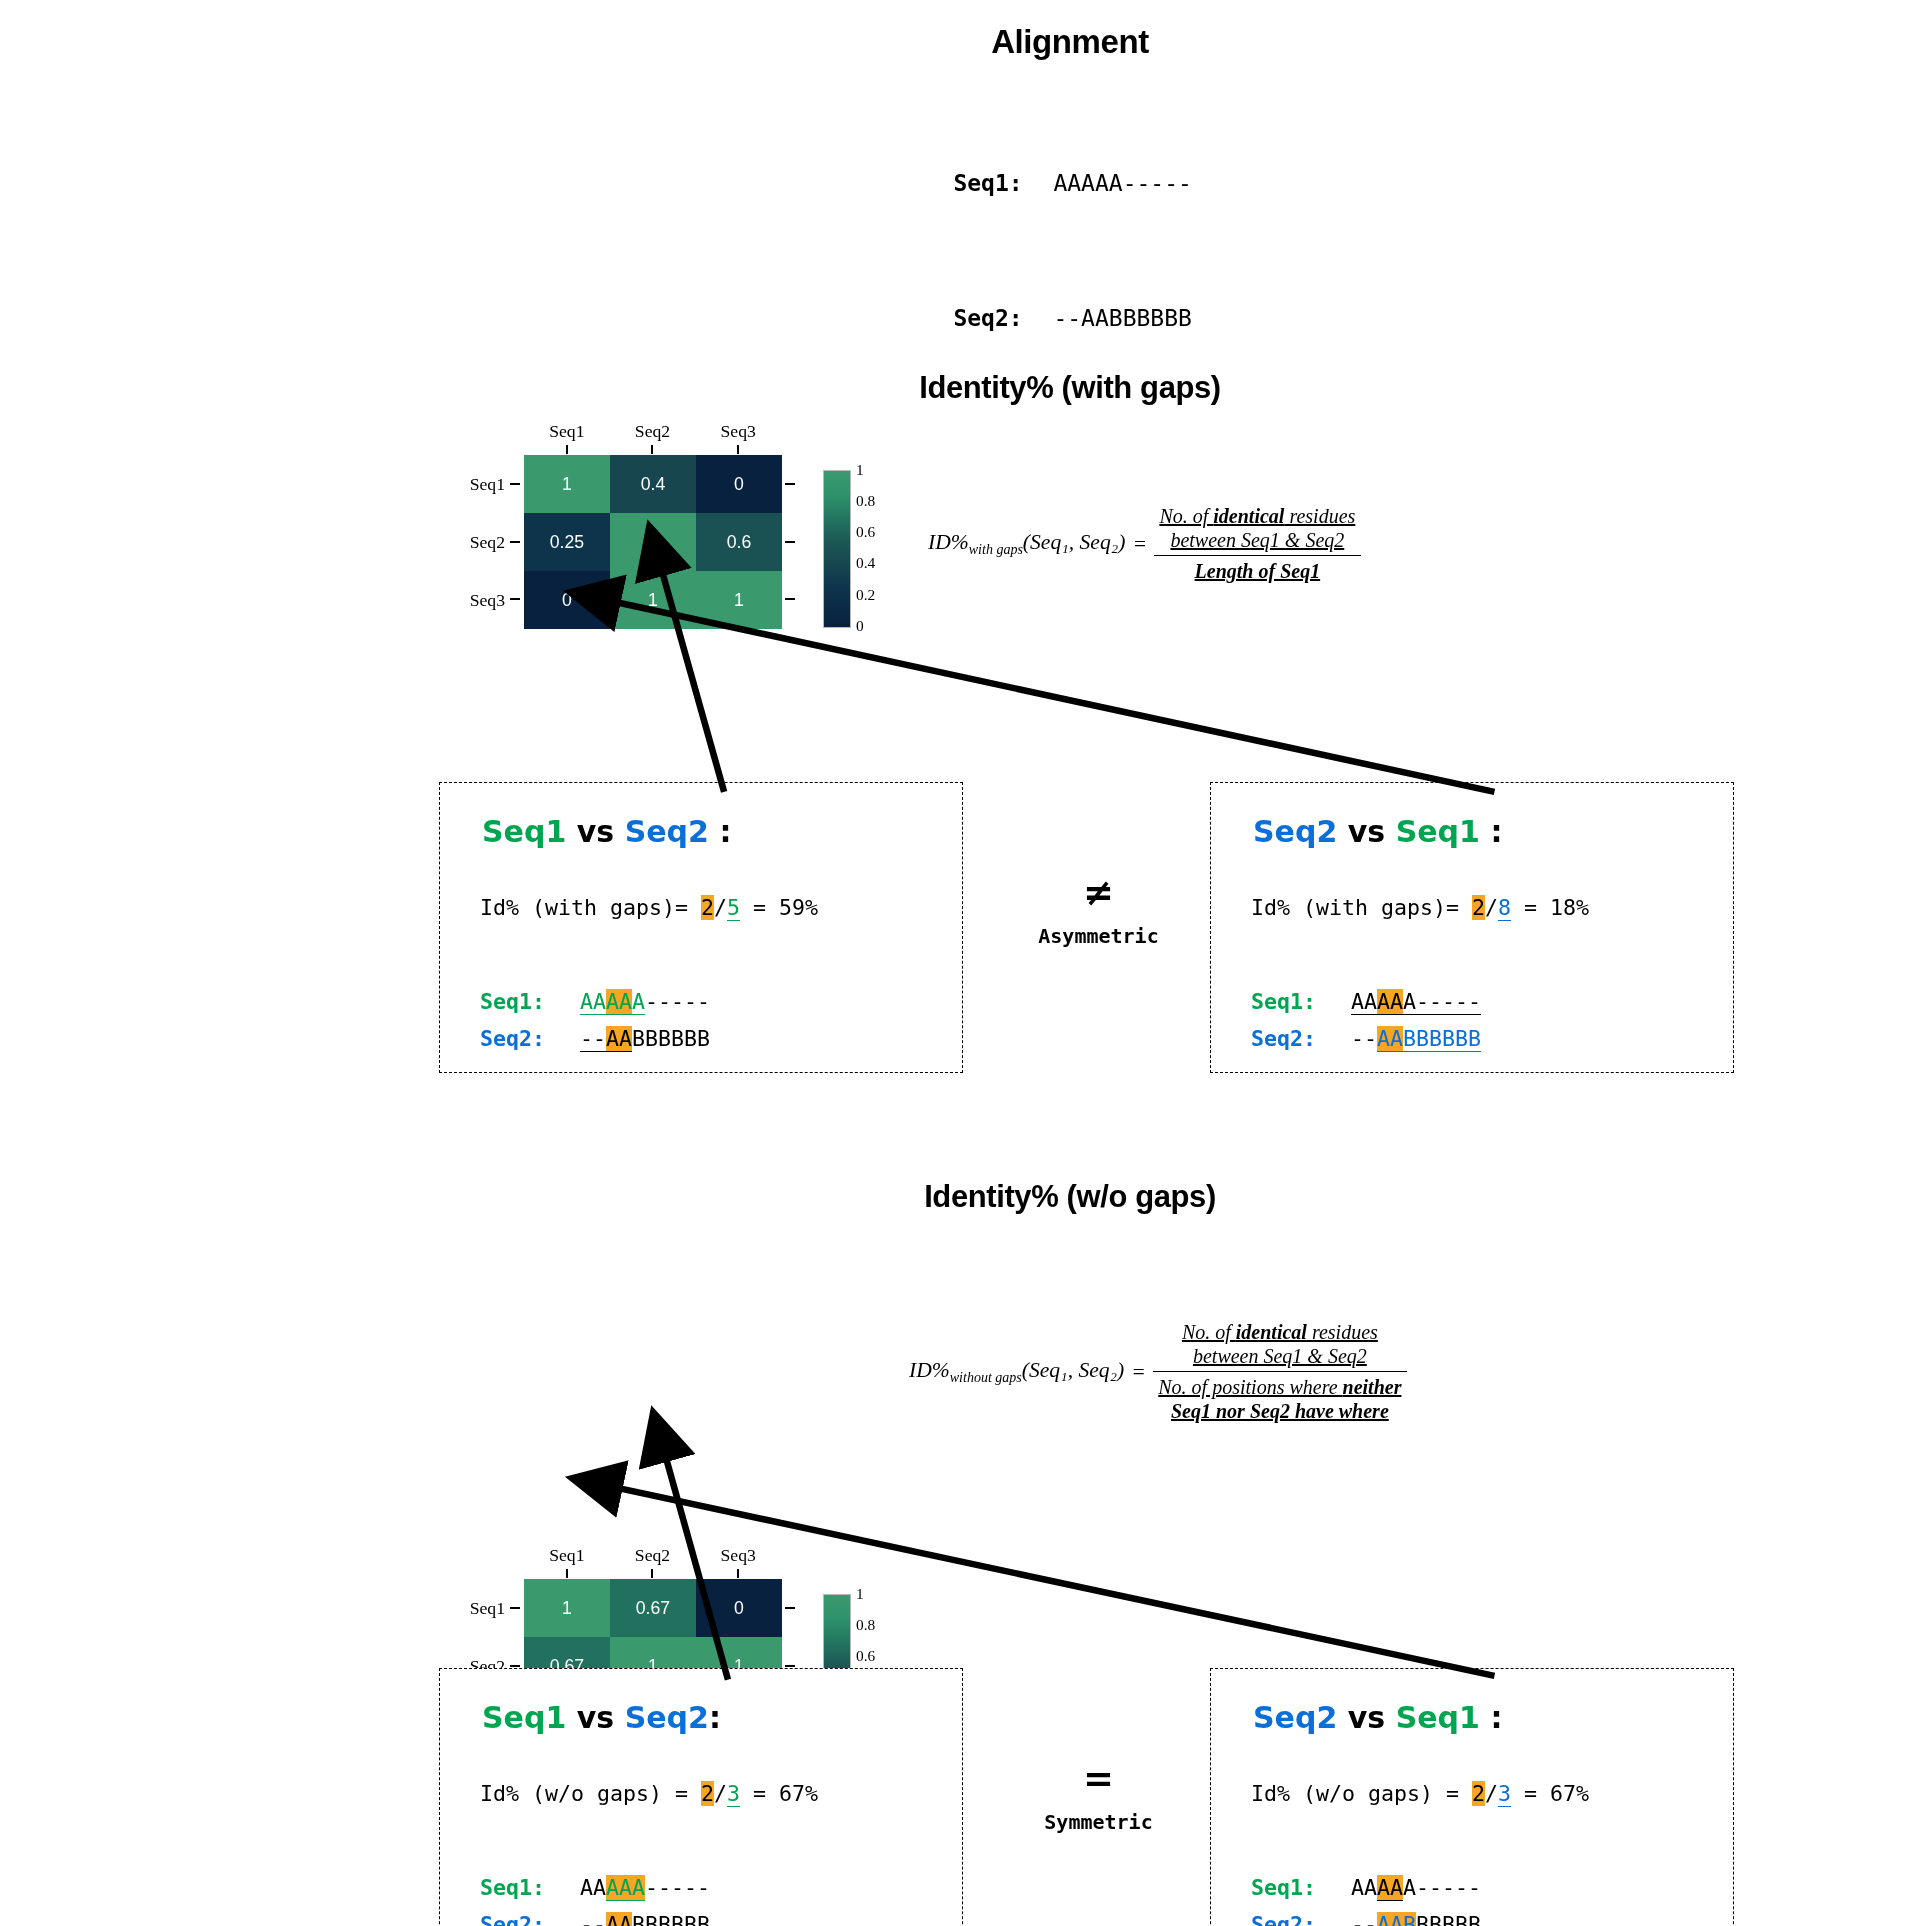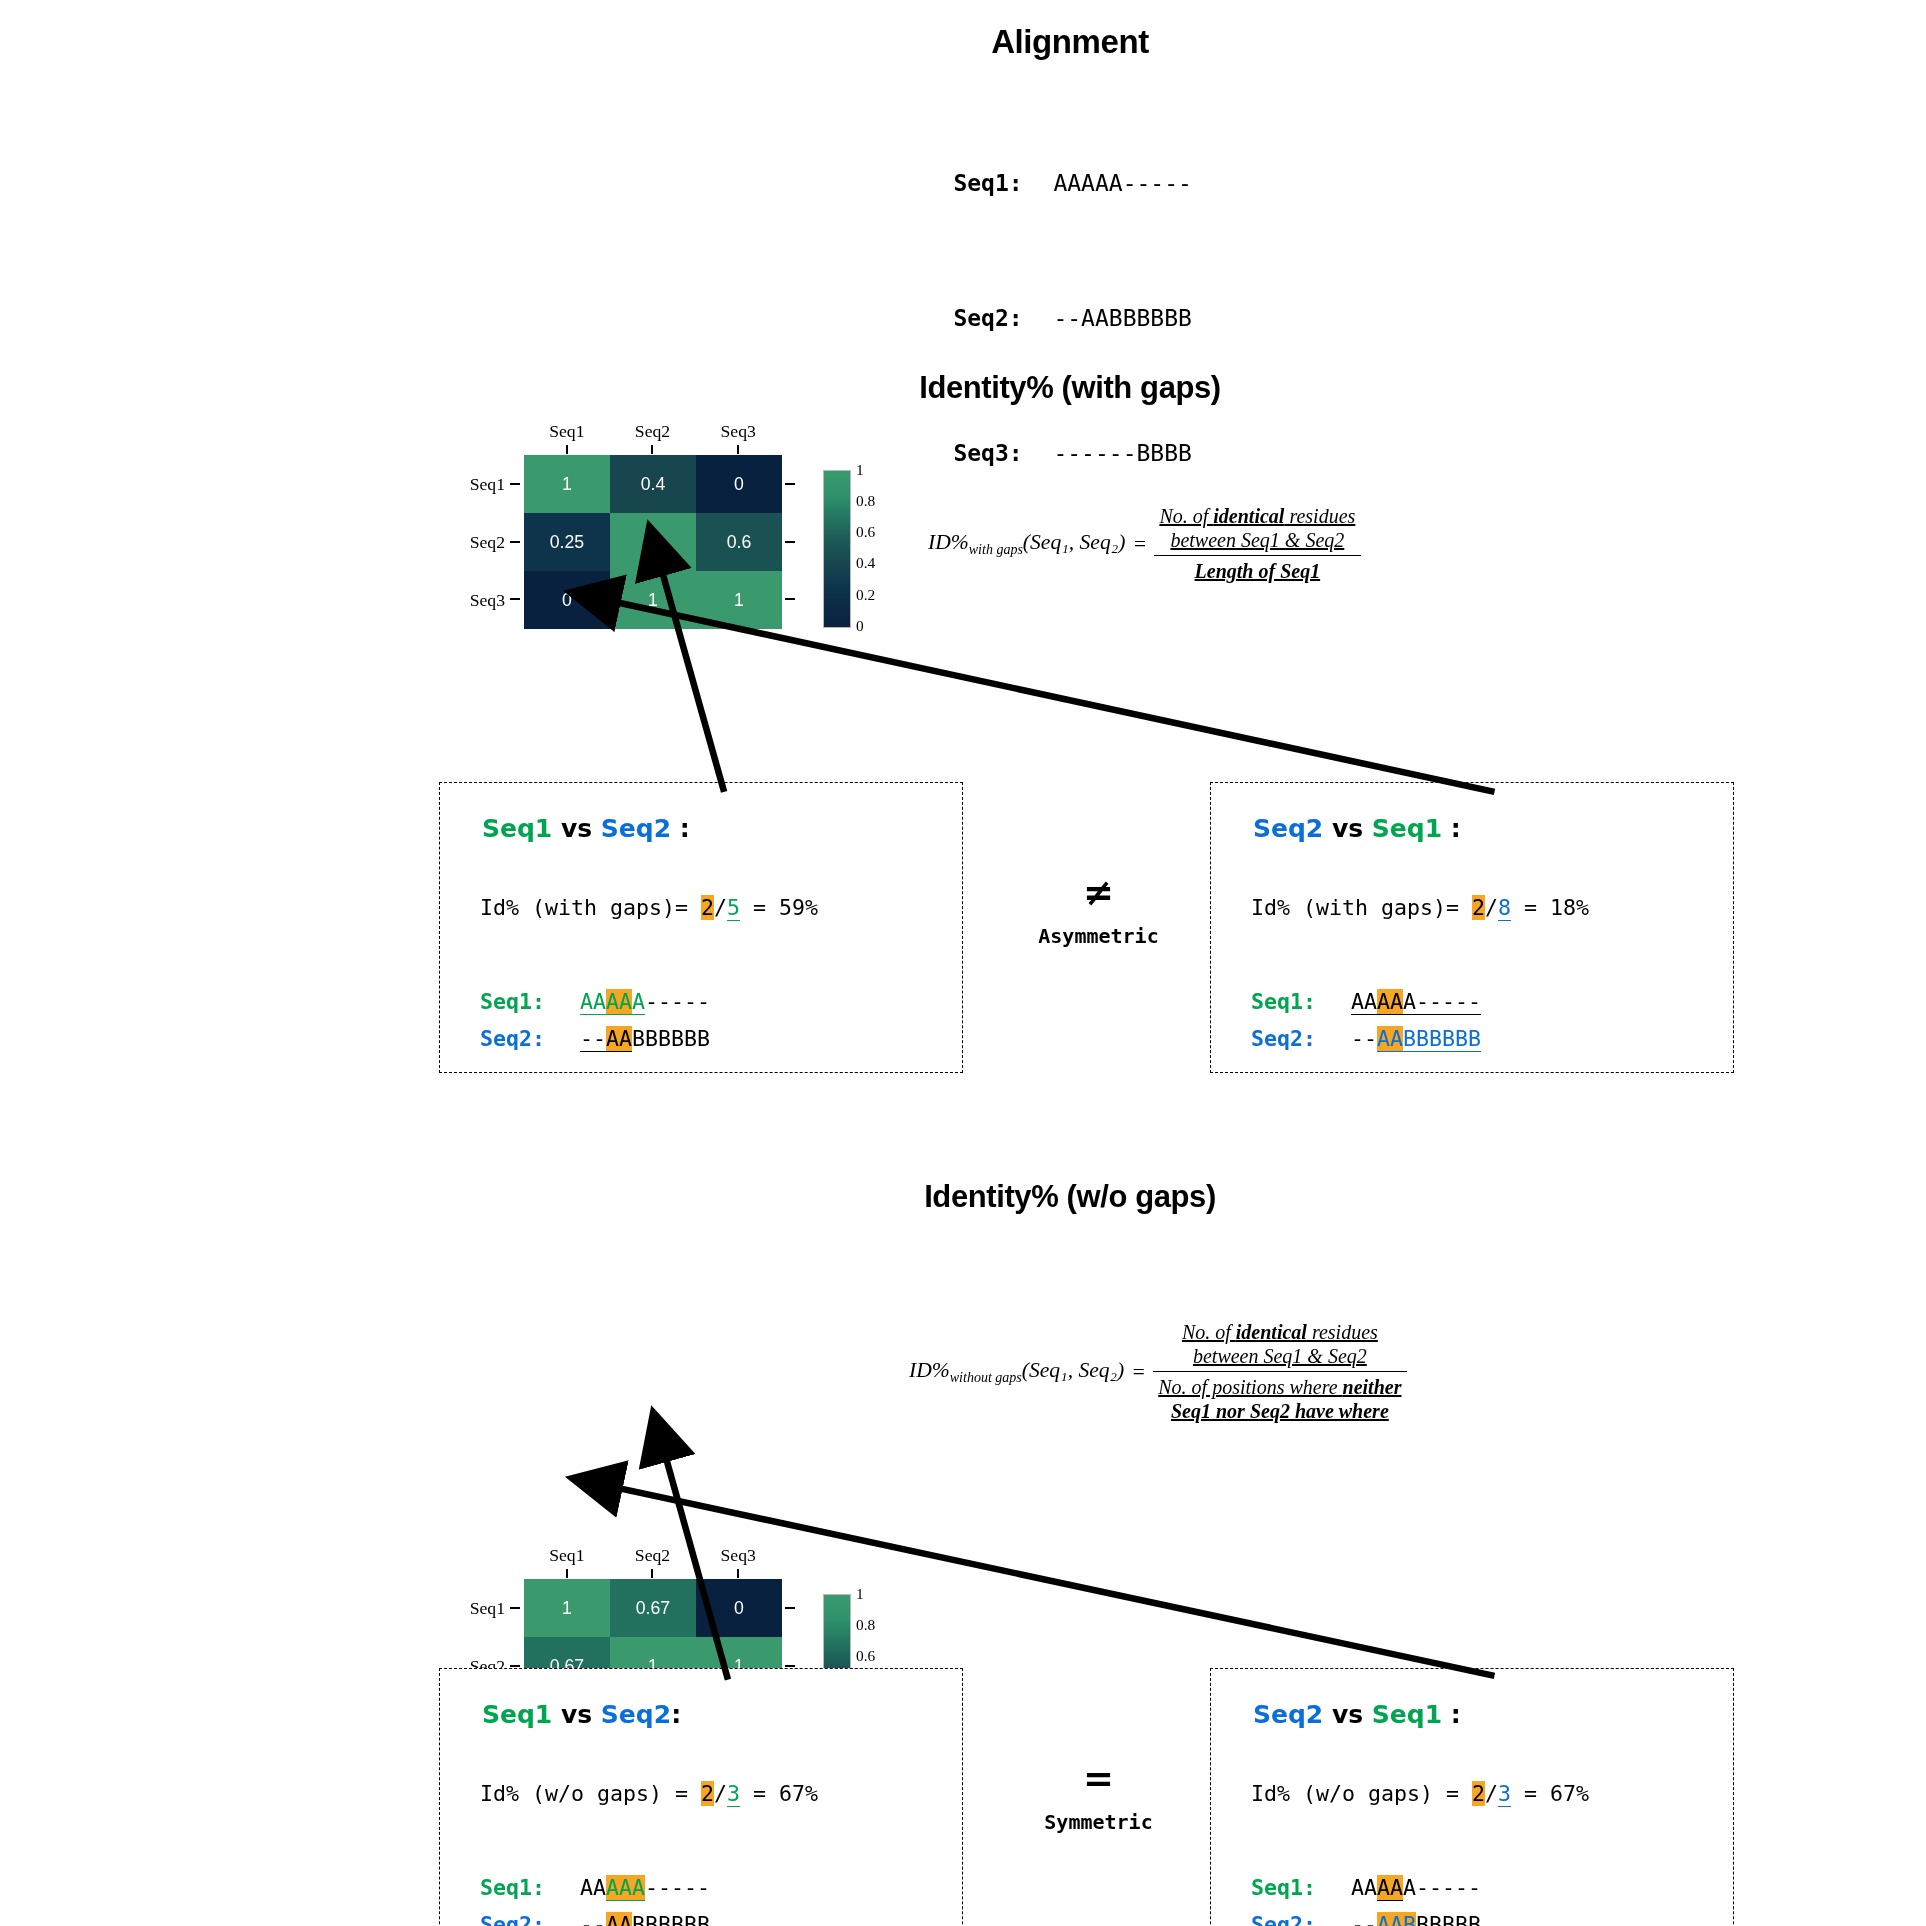--- a/index.html
+++ b/index.html
@@ -67,21 +67,21 @@
   .f-den{font-size:20px;padding:3.9px 5.4px 0 5.4px;border-top:1.9px solid #000;white-space:nowrap;}
   .f-b{font-weight:bold;}
 
   
   .exbox{
     position:absolute;border:1.5px dashed #000;background:#fff;
     box-sizing:border-box;
   }
   .ex-head{
     position:absolute;font-family:"DejaVu Sans", sans-serif;font-weight:bold;
-    font-size:25px;white-space:pre;
+    font-size:30px;white-space:pre;
   }
   .ex-calc{
     position:absolute;font-family:"DejaVu Sans Mono", monospace;
     font-size:21.6px;white-space:pre;color:#000;
   }
   .ex-aln{
     position:absolute;font-family:"DejaVu Sans Mono", monospace;
     font-size:21.6px;white-space:pre;line-height:37px;
   }
   .ex-aln .lbl{font-weight:bold;}
@@ -98,23 +98,20 @@
 <body>
 
 <div class="abs fig-title" style="left:0;top:23px;width:2140px;">Alignment</div>
 
 <div class="abs aln-block" style="left:898px;top:116px;">
   <div class="aln-row">
     <span class="aln-lbl">Seq1:</span><span class="aln-seq">AAAAA-----</span>
   </div>
   <div class="aln-row">
     <span class="aln-lbl">Seq2:</span><span class="aln-seq">--AABBBBBB</span>
-  </div>
-  <div class="aln-row">
-    <span class="aln-lbl">Seq3:</span><span class="aln-seq">------BBBB</span>
   </div>
 </div>
 
 <div class="abs sec-title" style="left:0;top:370px;width:2140px;">Identity% (with gaps)</div>
 <div class="abs sec-title" style="left:0;top:1179px;width:2140px;">Identity% (w/o gaps)</div>
 
 <div id="heatmaps-root">
     <div class="abs hm-wrap" style="left: 524px; top: 455px; width: 449px; height: 235px;">
       <div class="tick" style="left: 42px; top: -10px; width: 2.3px; height: 8.5px;"></div>
       <div class="tick" style="left: 127px; top: -10px; width: 2.3px; height: 8.5px;"></div>

